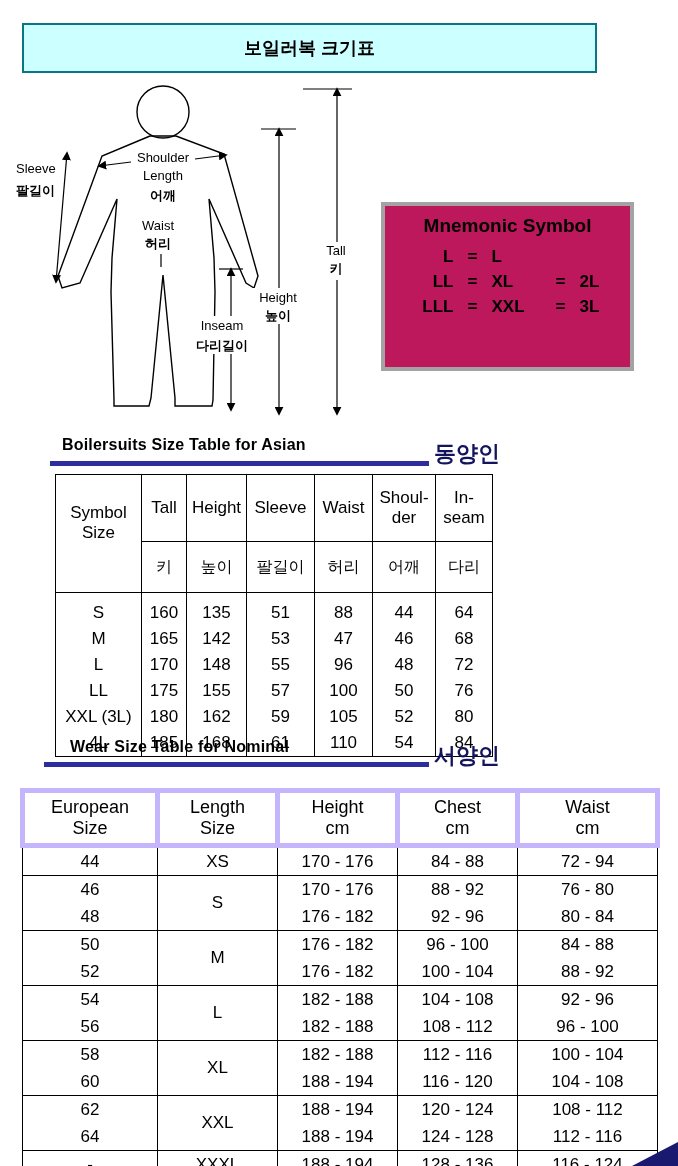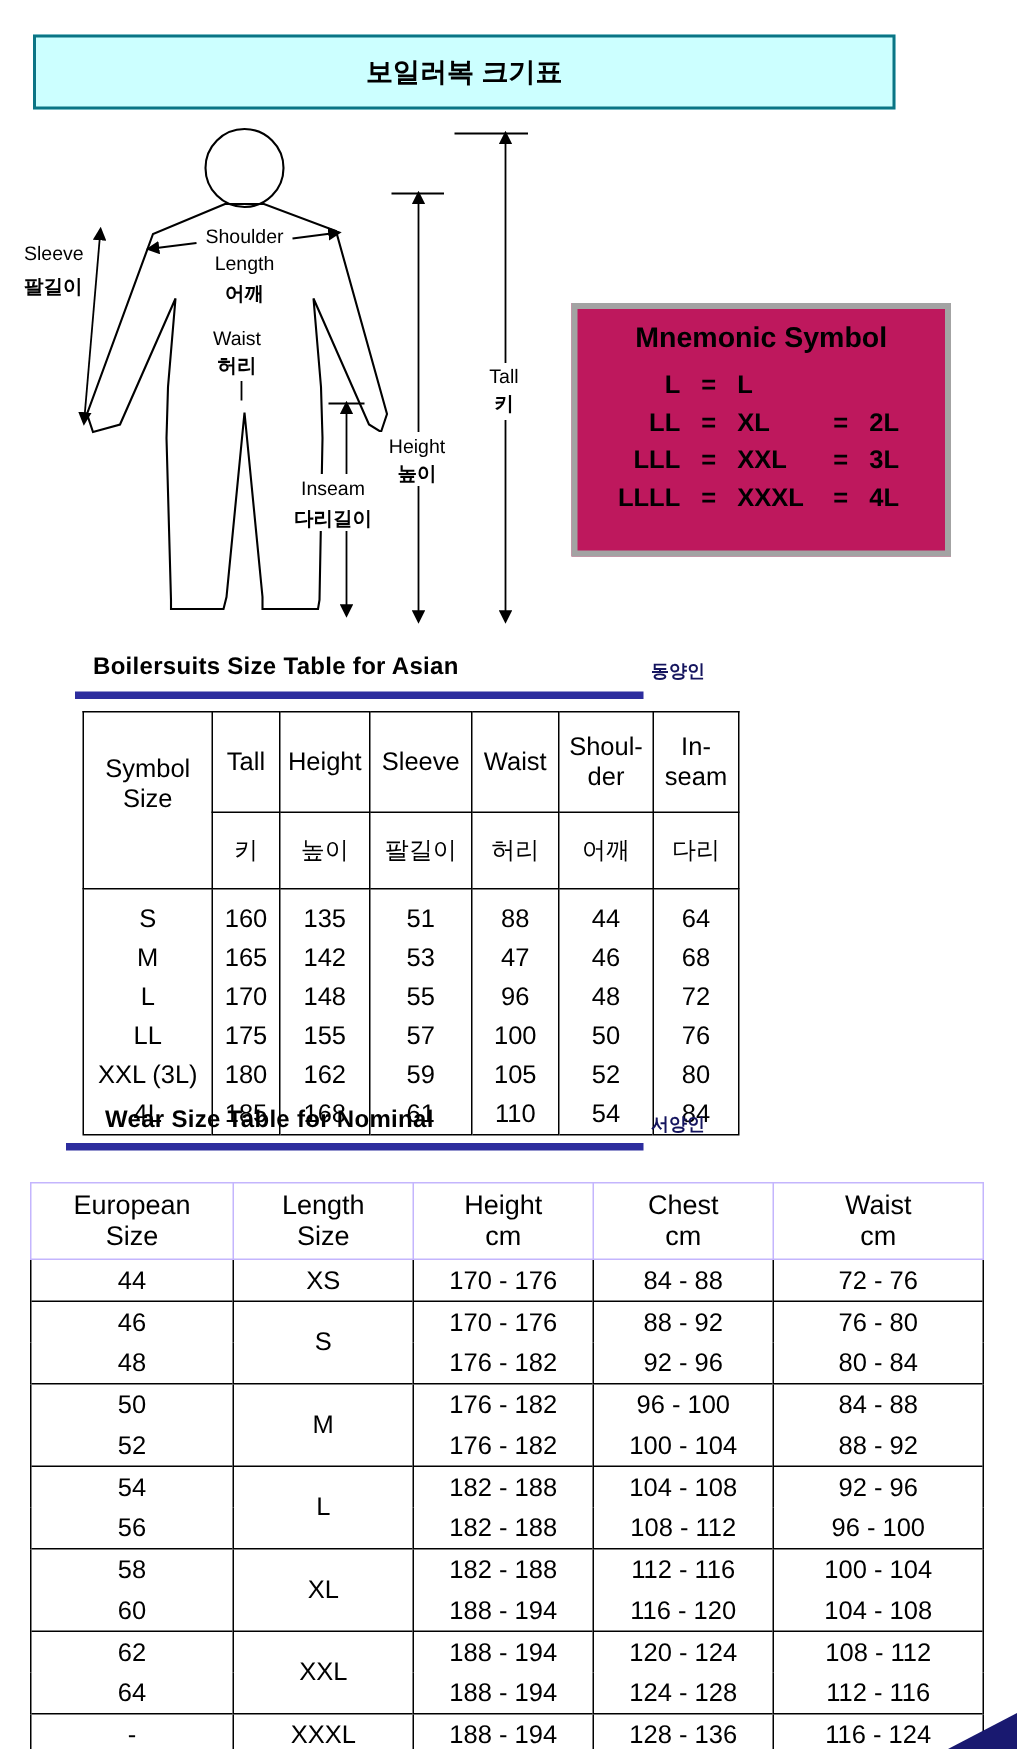--- a/index.html
+++ b/index.html
@@ -20,37 +20,37 @@
             padding-top:9px;background:#be185d;}
   .mnemonic-title{text-align:center;font-size:19px;font-weight:bold;}
   .mnemonic table{margin:7px auto 0;border-collapse:collapse;}
   .mnemonic td{font-size:17px;font-weight:bold;height:25px;padding:0 4px;text-align:center;}
   .mnemonic td:nth-child(1){text-align:right;min-width:44px;}
   .mnemonic td:nth-child(2),.mnemonic td:nth-child(4){min-width:22px;}
   .mnemonic td:nth-child(3){text-align:left;min-width:50px;}
   .mnemonic td:nth-child(5){text-align:left;min-width:26px;}
 
   .section-title{position:absolute;font-size:16px;font-weight:bold;letter-spacing:.2px;}
-  .korean-sub{position:absolute;font-size:12px;font-weight:bold;color:#14145e;}
+  .korean-sub{position:absolute;font-size:22px;font-weight:bold;color:#14145e;}
   .rule{position:absolute;height:5px;background:#2d2d9e;}
 
   .grid{border-collapse:collapse;table-layout:fixed;background:#fff;}
   .grid th{font-weight:normal;white-space:pre-line;text-align:center;vertical-align:middle;}
 
   .asian-table{position:absolute;left:55px;top:474px;width:437px;border:1.5px solid #000;}
   .asian-table th{border:1px solid #000;font-size:17px;}
   .asian-table thead tr:first-child th{height:64px;}
   .asian-table thead tr:nth-child(2) th{height:48px;font-size:16px;}
   .asian-table th.symcol{vertical-align:top;padding-top:28px;}
   .asian-table tbody td{border-left:1px solid #000;border-right:1px solid #000;text-align:center;
                         font-size:17px;height:24px;}
   .asian-table tbody tr:first-child td{padding-top:8px;}
 
   .euro-table{position:absolute;left:20px;top:788px;width:635px;border:1.5px solid #000;}
-  .euro-table th{border:1px solid #c4b5fd;font-size:18px;height:48px;}
+  .euro-table th{border:5px solid #c4b5fd;font-size:18px;height:48px;}
   .euro-table td{border-left:1px solid #000;border-right:1px solid #000;text-align:center;
                  font-size:17px;height:25px;}
   .euro-table tr.group-start td{border-top:1px solid #000;}
 
   .corner-mark{position:absolute;right:0;bottom:0;width:0;height:0;
                border-left:46px solid transparent;border-bottom:24px solid #191970;}
 </style>
 </head>
 <body>
 
@@ -128,27 +128,20 @@
             <td>=</td>
             <td>2L</td>
           </tr>
           <tr>
             <td>LLL</td>
             <td>=</td>
             <td>XXL</td>
             <td>=</td>
             <td>3L</td>
           </tr>
-          <tr>
-            <td>LLLL</td>
-            <td>=</td>
-            <td>XXXL</td>
-            <td>=</td>
-            <td>4L</td>
-          </tr>
         </tbody>
     </table>
   </div>
 
   <div class="section-title" style="left:62px;top:436px;">Boilersuits Size Table for Asian</div>
   <div class="korean-sub" style="left:434px;top:439px;">동양인</div>
   <div class="rule" style="left:50px;top:461px;width:379px;"></div>
 
   <table class="grid asian-table">
     <colgroup>
@@ -265,21 +258,21 @@
           <th>Waist
 cm</th>
         </tr>
     </thead>
     <tbody id="euro-body">
         <tr class="group-start">
           <td>44</td>
           <td rowspan="1">XS</td>
           <td>170 - 176</td>
           <td>84 - 88</td>
-          <td>72 - 76</td>
+          <td>72 - 94</td>
         </tr>
         <tr class="group-start">
           <td>46</td>
           <td rowspan="2">S</td>
           <td>170 - 176</td>
           <td>88 - 92</td>
           <td>76 - 80</td>
         </tr>
         <tr>
           <td>48</td>

